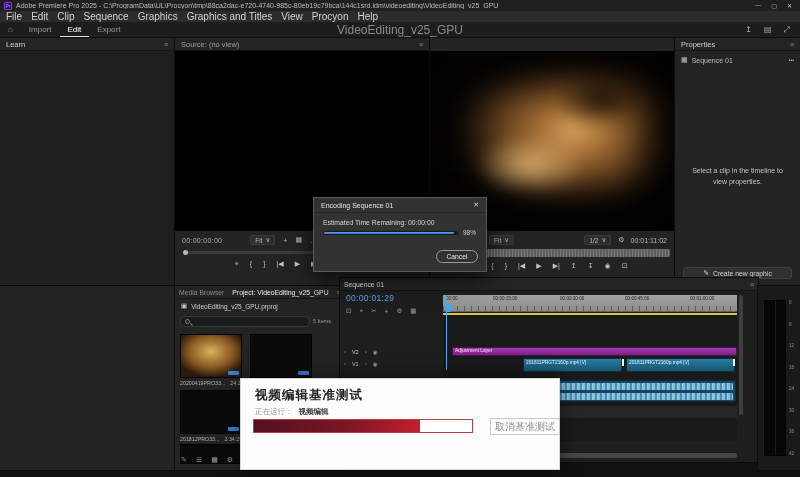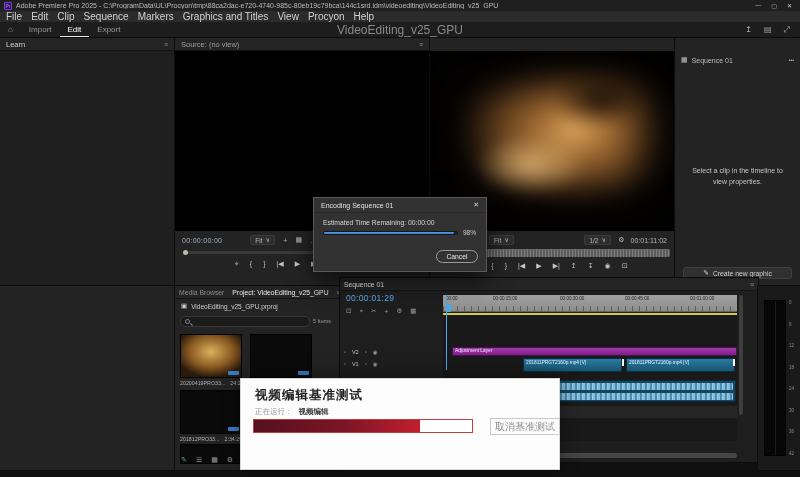--- a/index.html
+++ b/index.html
@@ -89,21 +89,21 @@
     <span>▢</span>
     <span>✕</span>
   </div>
 </div>
 
 <div class="abs menubar">
   <span>File</span>
   <span>Edit</span>
   <span>Clip</span>
   <span>Sequence</span>
-  <span>Markers</span>
+  <span>Graphics</span>
   <span>Graphics and Titles</span>
   <span>View</span>
   <span>Procyon</span>
   <span>Help</span>
 </div>
 
 <div class="abs wsbar">
   <span class="wstab">⌂</span>
   <span class="wstab">Import</span>
   <span class="wstab active">Edit</span>
@@ -182,20 +182,24 @@
     <span>▶</span>
     <span>▶|</span>
     <span>↥</span>
     <span>↧</span>
     <span>◉</span>
     <span>⊡</span>
   </div>
 </div>
 
 <div class="panel" style="left:675px;top:38px;width:125px;height:247px">
+  <div class="phead">
+    <span style="color:#d0d0d0">Properties</span>
+    <span class="hamb">≡</span>
+  </div>
   <div class="abs flex" style="left:6px;top:18px;right:6px;font-size:7px;color:#bdbdbd;gap:4px">
     <span>▦</span>
     <span>Sequence 01</span>
     <span style="margin-left:auto;font-size:5px">•••</span>
   </div>
   <div class="props-msg" style="top:128px">Select a clip in the timeline to view properties.</div>
   <div class="create-btn" style="bottom:6px">
     <span>✎</span>
     <span>Create new graphic</span>
   </div>

